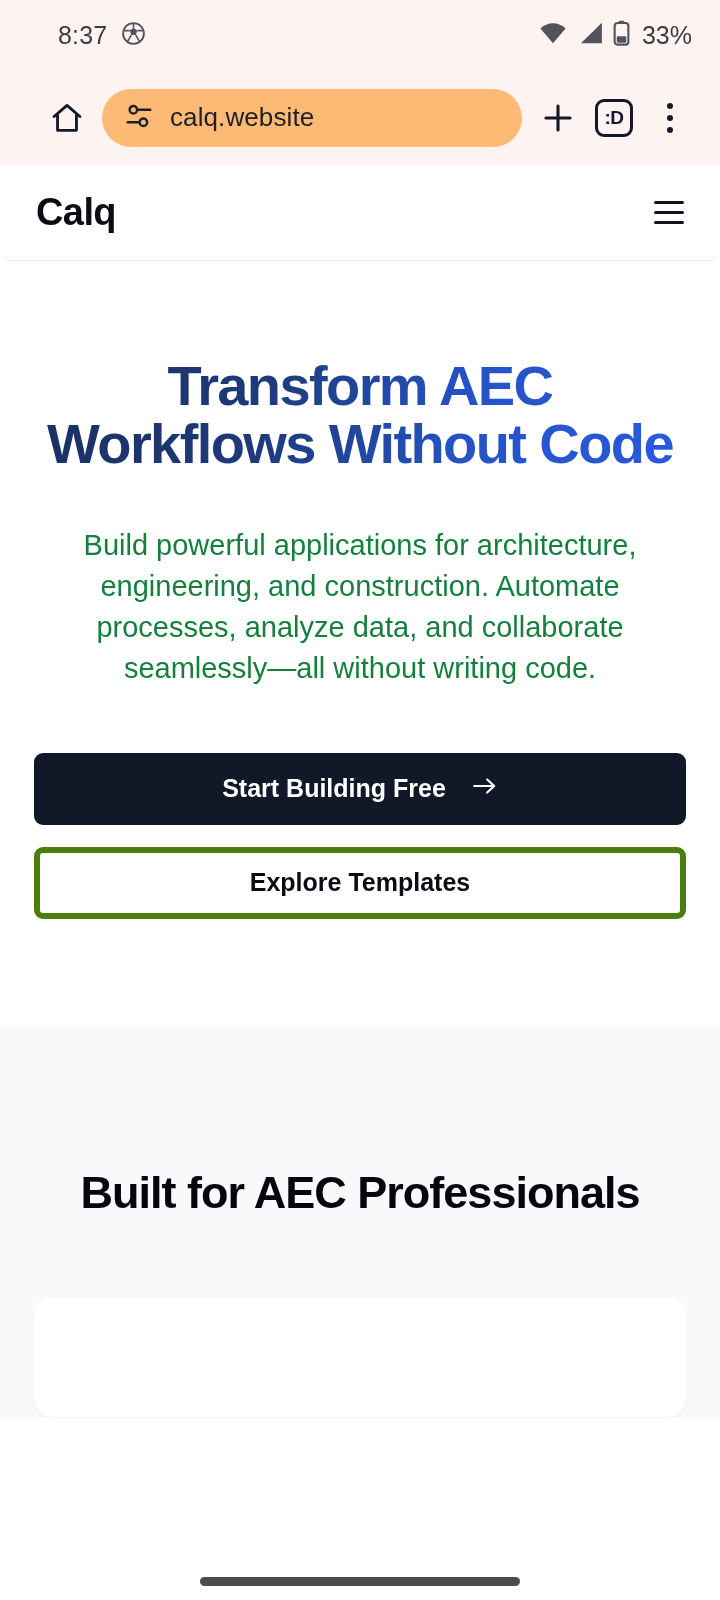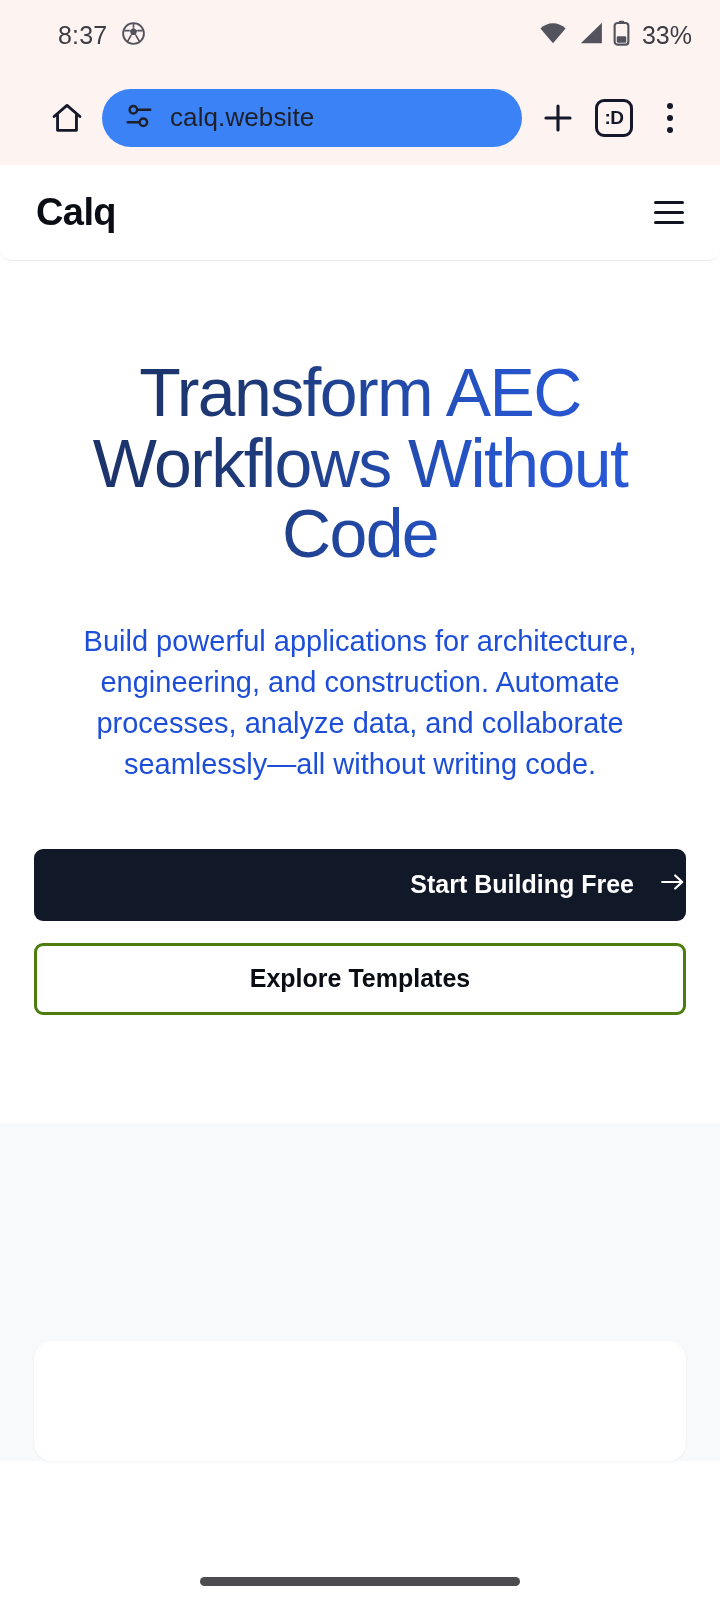--- a/index.html
+++ b/index.html
@@ -19,21 +19,21 @@
     justify-content:space-between; padding:0 28px 0 34px;
   }
   .sb-left { display:flex; align-items:center; gap:14px; }
   .sb-time { font-size:25px; color:#3c3c43; letter-spacing:.2px; }
   .sb-right { display:flex; align-items:center; gap:9px; }
   .sb-pct { font-size:25px; color:#3c3c43; margin-left:3px; }
 
   .toolbar { height:95px; display:flex; align-items:center; padding:0 22px 0 14px; gap:0; }
   .home-btn { width:58px; height:58px; display:flex; align-items:center; justify-content:center; }
   .urlbar {
-    flex:1; height:58px; background:#3b82f6; border-radius:29px;
+    flex:1; height:58px; background:#fdba74; border-radius:29px;
     display:flex; align-items:center; padding:0 22px; gap:16px; margin:0 8px 0 6px;
   }
   .url-text { font-size:26px; color:#1f1f28; letter-spacing:.1px; }
   .tb-btn { width:56px; height:56px; display:flex; align-items:center; justify-content:center; }
   .tabcount {
     width:38px; height:38px; border:3px solid #14182a; border-radius:9px;
     display:flex; align-items:center; justify-content:center;
     font-size:19px; font-weight:bold; color:#14182a; letter-spacing:-.5px;
   }
   .kebab { display:flex; flex-direction:column; gap:6px; align-items:center; }
@@ -46,39 +46,39 @@
     padding:0 36px;
     border-radius:12px;
   }
   .logo { font-size:38px; font-weight:bold; color:#0b0d14; letter-spacing:-.6px; }
   .hamburger { display:flex; flex-direction:column; gap:7px; width:30px; }
   .hamburger i { display:block; height:3px; background:#12141f; border-radius:2px; }
 
   
   .hero { background:#ffffff; padding:96px 34px 0; text-align:center; }
   .hero h1 {
-    font-size:68px; line-height:1.04; font-weight:normal; letter-spacing:-1.6px;
+    font-size:56px; line-height:1.04; font-weight:bold; letter-spacing:-1.6px;
     background:linear-gradient(100deg,#1b2f63 0%,#1e3a78 34%,#2553c6 66%,#2a5ade 100%);
     -webkit-background-clip:text; background-clip:text; color:transparent;
     -webkit-text-fill-color:transparent;
   }
   .hero p.sub {
-    margin-top:52px; font-size:29px; line-height:1.41; color:#1d4ed8;
+    margin-top:52px; font-size:29px; line-height:1.41; color:#15803d;
     padding:0 4px;
   }
   .cta-wrap { margin-top:64px; }
   .btn-primary {
-    display:flex; align-items:center; justify-content:flex-end; gap:26px;
+    display:flex; align-items:center; justify-content:center; gap:26px;
     width:100%; height:72px; background:#111827; border-radius:9px;
     color:#ffffff; font-size:25px; font-weight:bold; border:none;
   }
   .btn-secondary {
     display:flex; align-items:center; justify-content:center;
     width:100%; height:72px; margin-top:22px; background:#ffffff;
-    border:3px solid #4d7c0f; border-radius:9px;
+    border:6px solid #4d7c0f; border-radius:9px;
     color:#0b0d14; font-size:25px; font-weight:bold;
   }
 
   
   .features { background:#f7f9fb; margin-top:108px; padding:140px 34px 0; text-align:center; }
   .features h2 {
     font-size:45px; font-weight:bold; color:#05070d; letter-spacing:-1px;
   }
   .features p.sub {
     margin-top:40px; font-size:29px; line-height:1.41; color:#5c6b81;
@@ -196,20 +196,21 @@
             <line x1="2" y1="10" x2="20" y2="10" stroke="#ffffff" stroke-width="2" stroke-linecap="round"></line>
             <path d="M14 4 L20.5 10 L14 16" fill="none" stroke="#ffffff" stroke-width="2" stroke-linecap="round" stroke-linejoin="round"></path>
           </svg>
         </span>
       </button>
       <button class="btn-secondary">Explore Templates</button>
     </div>
   </div>
 
   <div class="features">
+    <h2>Built for AEC Professionals</h2>
 
     <div class="card">
       
     </div>
   </div>
 
   <div class="gesture"></div>
 </div>
 
 </body></html>

